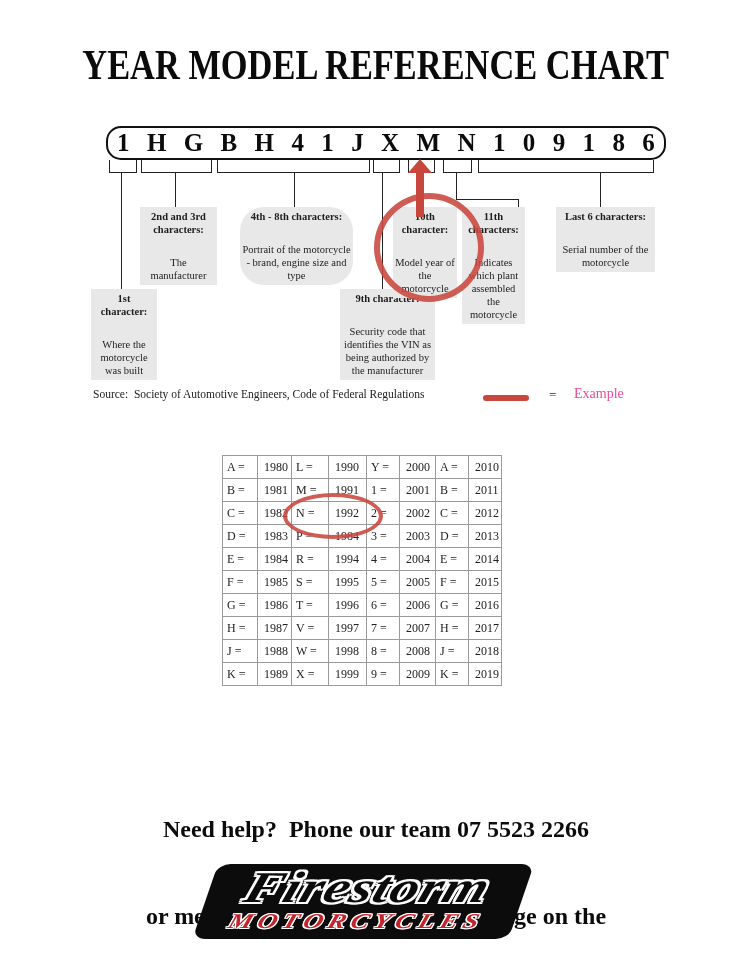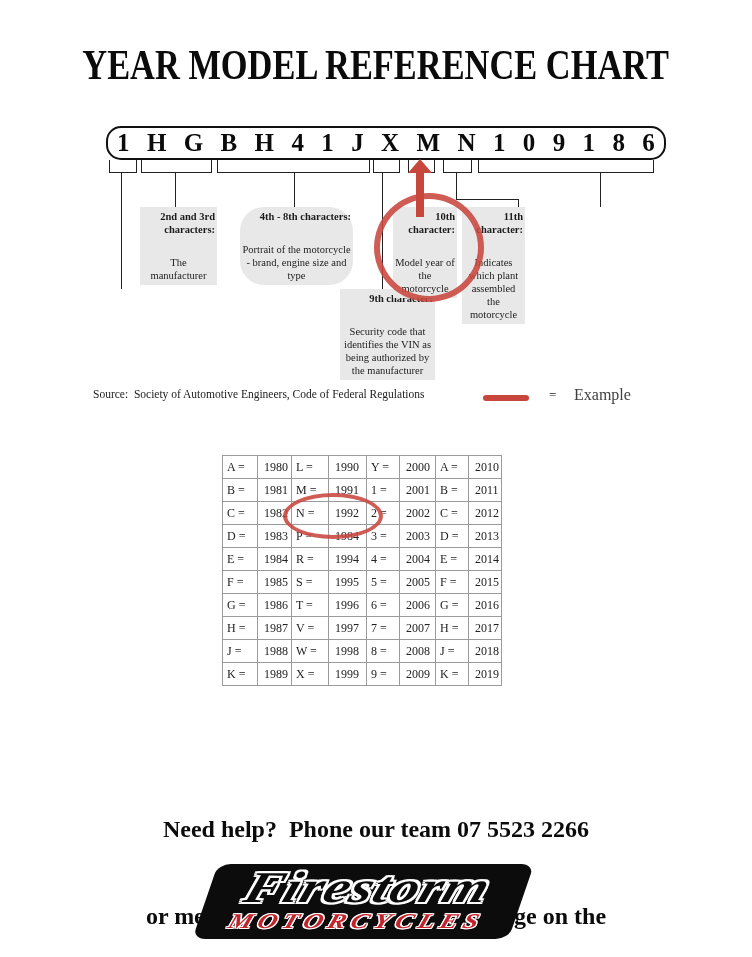--- a/index.html
+++ b/index.html
@@ -20,21 +20,21 @@
 
   
   .bracket{position:absolute;top:160px;height:12px;
            border-left:1px solid #222;border-right:1px solid #222;border-bottom:1px solid #222;}
   .stem{position:absolute;background:#222;width:1px;}
   .hstem{position:absolute;background:#222;height:1px;}
 
   
   .callout{position:absolute;background:#e8e8e8;text-align:center;
            font-size:10.5px;line-height:13px;padding:3px 2px;color:#1c1c1c;}
-  .co-head{display:block;font-weight:bold;text-align:right;}
+  .co-head{display:block;font-weight:bold;}
   .co-body{display:block;margin-top:20px;}
   .c1{left:91px;top:289px;width:62px;}
   .c2{left:140px;top:207px;width:73px;}
   .c3{left:240px;top:207px;width:109px;border-radius:24px;}
   .c4{left:340px;top:289px;width:91px;}
   .c5{left:393px;top:207px;width:60px;}
   .c6{left:462px;top:207px;width:59px;}
   .c7{left:556px;top:207px;width:95px;}
 
   
@@ -43,21 +43,21 @@
   .arrow-stem{position:absolute;left:416px;top:172px;width:8px;height:45px;background:#c8473d;}
   .arrow-head{position:absolute;left:408px;top:159px;width:0;height:0;
               border-left:12px solid transparent;border-right:12px solid transparent;
               border-bottom:14px solid #c8473d;}
 
   
   .source-note{position:absolute;left:93px;top:388px;font-size:11.5px;color:#222;white-space:pre;text-align:right;}
   .legend-swatch{position:absolute;left:483px;top:395px;width:46px;height:6px;
                  background:#c8473d;border-radius:3px;}
   .legend-eq{position:absolute;left:549px;top:387px;font-size:13px;color:#222;}
-  .legend-label{position:absolute;left:574px;top:386px;font-size:16px;color:#404040;}
+  .legend-label{position:absolute;left:574px;top:386px;font-size:14px;color:#ec4899;}
 
   
   .table-wrap{position:absolute;left:222px;top:455px;}
   table.yt{border-collapse:collapse;table-layout:fixed;background:#fff;}
   table.yt th,table.yt td{border:1px solid #9b9b9b;font-size:12px;height:22px;
       padding:0 2px 0 4px;text-align:left;color:#222;overflow:hidden;white-space:nowrap;}
   table.yt th{font-weight:bold;color:#111;}
   table.yt td.year{padding-left:6px;}
   col.w1{width:35px}col.w2{width:34px}col.w3{width:37px}col.w4{width:38px}
   col.w5{width:33px}col.w6{width:36px}col.w7{width:33px}col.w8{width:32px}
@@ -118,39 +118,47 @@
 
   <div class="stem" style="left:121px;top:172px;height:117px;"></div>
   <div class="stem" style="left:175px;top:172px;height:35px;"></div>
   <div class="stem" style="left:294px;top:172px;height:35px;"></div>
   <div class="stem" style="left:382px;top:172px;height:117px;"></div>
   <div class="stem" style="left:456px;top:172px;height:27px;"></div>
   <div class="hstem" style="left:456px;top:199px;width:63px;"></div>
   <div class="stem" style="left:518px;top:199px;height:9px;"></div>
   <div class="stem" style="left:600px;top:172px;height:35px;"></div>
 
+  <div class="callout c1">
+    <span class="co-head">1st character:</span>
+    <span class="co-body">Where the motorcycle was built</span>
+  </div>
   <div class="callout c2">
     <span class="co-head">2nd and 3rd characters:</span>
     <span class="co-body">The manufacturer</span>
   </div>
   <div class="callout c3">
     <span class="co-head">4th - 8th characters:</span>
     <span class="co-body">Portrait of the motorcycle - brand, engine size and type</span>
   </div>
   <div class="callout c4">
     <span class="co-head">9th character:</span>
     <span class="co-body">Security code that identifies the VIN as being authorized by the manufacturer</span>
   </div>
   <div class="callout c5">
     <span class="co-head">10th character:</span>
     <span class="co-body">Model year of the motorcycle</span>
   </div>
   <div class="callout c6">
-    <span class="co-head">11th character:</span>
+    <span class="co-head">11th characters:</span>
     <span class="co-body">Indicates which plant assembled the motorcycle</span>
+  </div>
+  <div class="callout c7">
+    <span class="co-head">Last 6 characters:</span>
+    <span class="co-body">Serial number of the motorcycle</span>
   </div>
 
   <div class="red-circle"></div>
   <div class="arrow-stem"></div>
   <div class="arrow-head"></div>
 
   <div class="source-note">Source:  Society of Automotive Engineers, Code of Federal Regulations</div>
   <div class="legend-swatch"></div>
   <div class="legend-eq">=</div>
   <div class="legend-label">Example</div>

